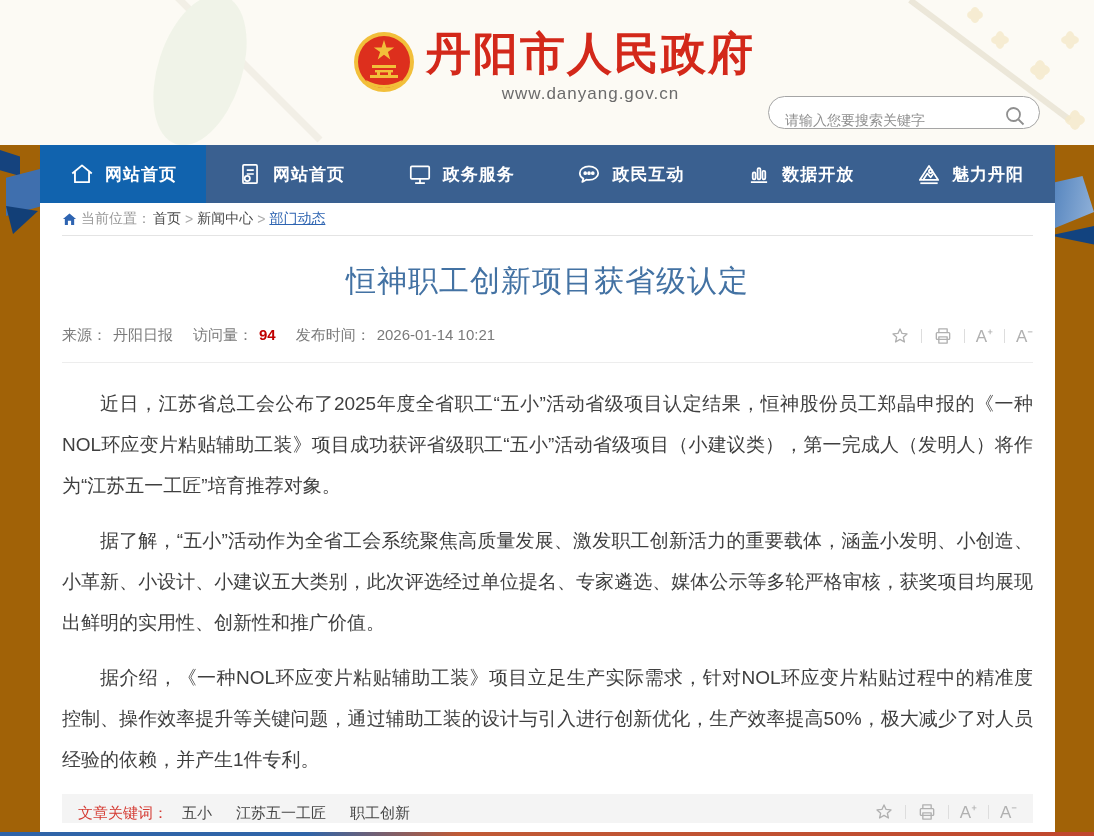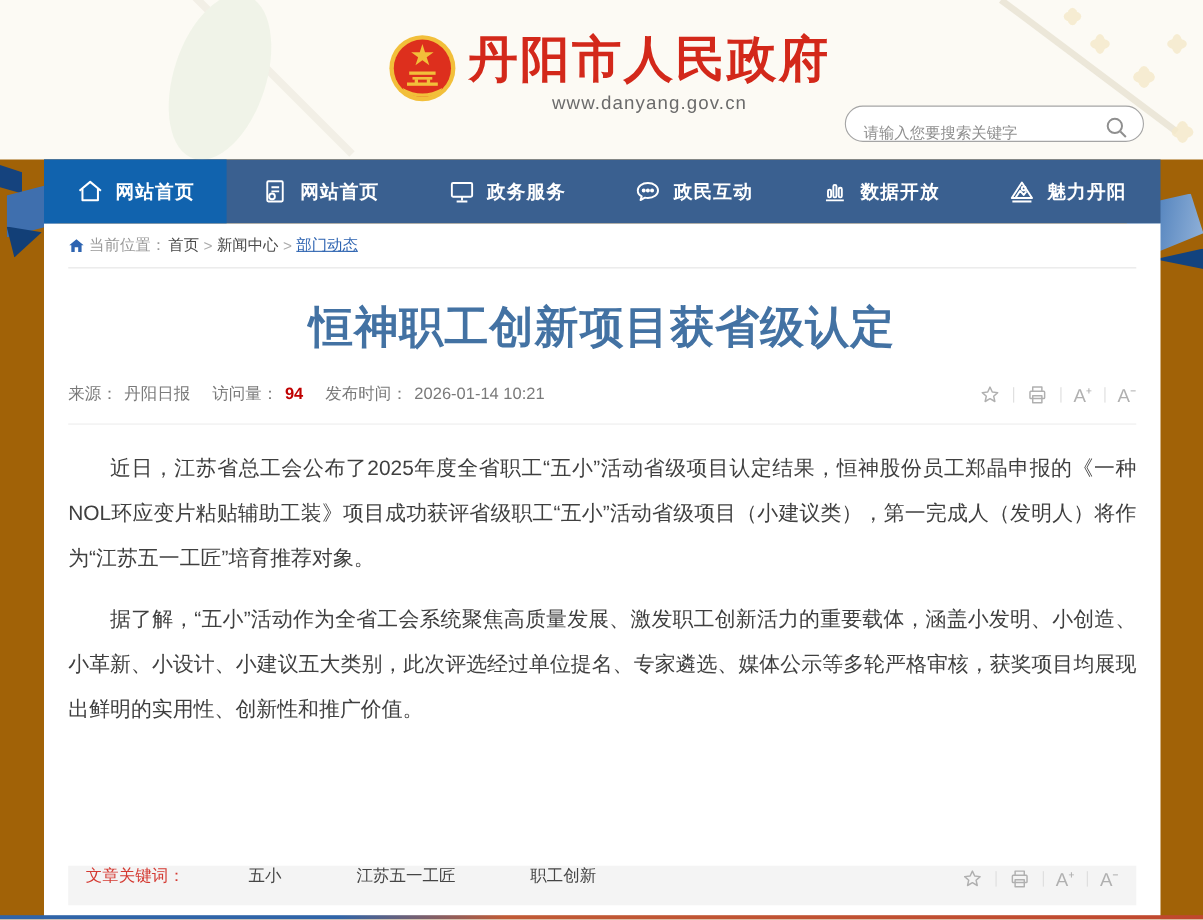--- a/index.html
+++ b/index.html
@@ -41,37 +41,37 @@
   
   .card { position:absolute; left:40px; top:203px; width:1015px; height:633px; background:#fff; z-index:3;
     display:flex; flex-direction:column; padding:0 22px; }
   .breadcrumb { height:40px; display:flex; align-items:center; font-size:14px; color:#999; gap:2px; }
   .breadcrumb .home-glyph { width:15px; height:14px; margin-right:2px; }
   .bc-link { color:#4a4a4a; text-decoration:none; cursor:pointer; }
   .bc-sep { color:#aaa; margin:0 2px; }
   .bc-current { color:#2e64b1; text-decoration:underline; cursor:pointer; }
   .bc-divider { height:1px; background:#e4e4e4; }
 
-  .title { margin-top:26px; text-align:center; font-size:40px; font-weight:bold; color:#4372a3; letter-spacing:1px; }
+  .title { margin-top:26px; text-align:center; font-size:30px; font-weight:normal; color:#4372a3; letter-spacing:1px; }
 
   .meta-row { margin-top:22px; display:flex; align-items:center; font-size:15px; color:#7a7a7a;
     padding-bottom:15px; border-bottom:1px solid #ededed; }
   .meta-left span { margin-right:6px; }
   .meta-val { margin-right:20px !important; color:#7a7a7a; }
   .views-val { color:#c00000; margin-right:20px !important; font-weight:bold; }
   .tools { margin-left:auto; display:flex; align-items:center; }
   .tool { color:#b0b0b0; cursor:pointer; display:flex; align-items:center; font-size:17px; }
   .tool svg { width:20px; height:20px; }
   .tool-sep { width:1px; height:14px; background:#ddd; margin:0 11px; }
 
   .body { margin-top:20px; }
   .body p { font-size:19px; line-height:41px; color:#3f3f3f; text-indent:2em; text-align:justify; margin-bottom:14px; }
 
-  .kw-row { margin-top:auto; margin-bottom:13px; background:#f4f4f4; height:36px; display:flex; align-items:flex-start;
-    padding:0 16px; font-size:15px;gap:44px; }
+  .kw-row { margin-top:auto; margin-bottom:13px; background:#f4f4f4; height:36px; display:flex; align-items:flex-end;
+    padding:0 16px; font-size:15px; }
   .kw-label { color:#d43a32; margin-right:14px; }
   .kw { color:#454545; margin-right:24px; cursor:pointer; }
 
   .bottom-line { position:absolute; left:0; right:0; bottom:0; height:4px; z-index:5;
     background:linear-gradient(90deg,#2f64a8 0%,#2f64a8 28%,#c05a35 42%,#c0472e 100%); }
 </style>
 </head>
 <body>
 
 <div class="page">
@@ -235,20 +235,21 @@
         <span class="tool-sep"></span>
         <span class="tool">A⁺</span>
         <span class="tool-sep"></span>
         <span class="tool">A⁻</span>
       </div>
     </div>
 
     <div class="body">
       <p>近日，江苏省总工会公布了2025年度全省职工“五小”活动省级项目认定结果，恒神股份员工郑晶申报的《一种NOL环应变片粘贴辅助工装》项目成功获评省级职工“五小”活动省级项目（小建议类），第一完成人（发明人）将作为“江苏五一工匠”培育推荐对象。</p>
       <p>据了解，“五小”活动作为全省工会系统聚焦高质量发展、激发职工创新活力的重要载体，涵盖小发明、小创造、小革新、小设计、小建议五大类别，此次评选经过单位提名、专家遴选、媒体公示等多轮严格审核，获奖项目均展现出鲜明的实用性、创新性和推广价值。</p>
+      <p>据介绍，《一种NOL环应变片粘贴辅助工装》项目立足生产实际需求，针对NOL环应变片粘贴过程中的精准度控制、操作效率提升等关键问题，通过辅助工装的设计与引入进行创新优化，生产效率提高50%，极大减少了对人员经验的依赖，并产生1件专利。</p>
     </div>
 
     <div class="kw-row">
       <span class="kw-label">文章关键词：</span>
       <span class="kw">五小</span>
       <span class="kw">江苏五一工匠</span>
       <span class="kw">职工创新</span>
       <div class="tools">
         <span class="tool">
           <svg viewBox="0 0 24 24" fill="none" stroke="#b0b0b0" stroke-width="1.6" stroke-linejoin="round">

